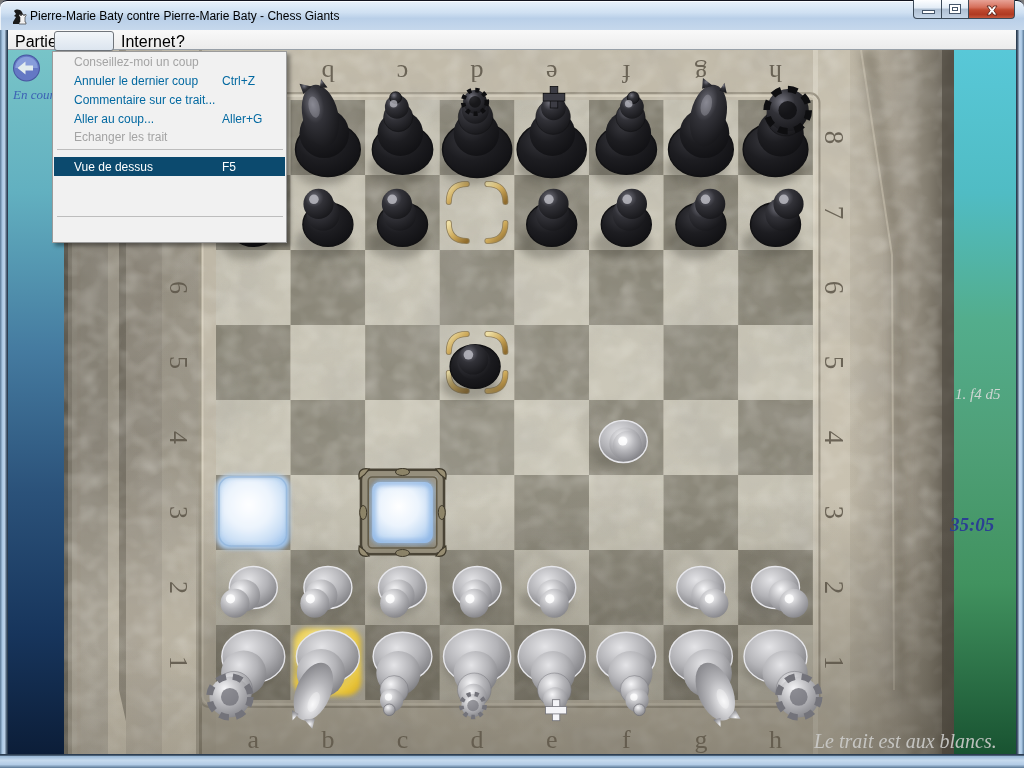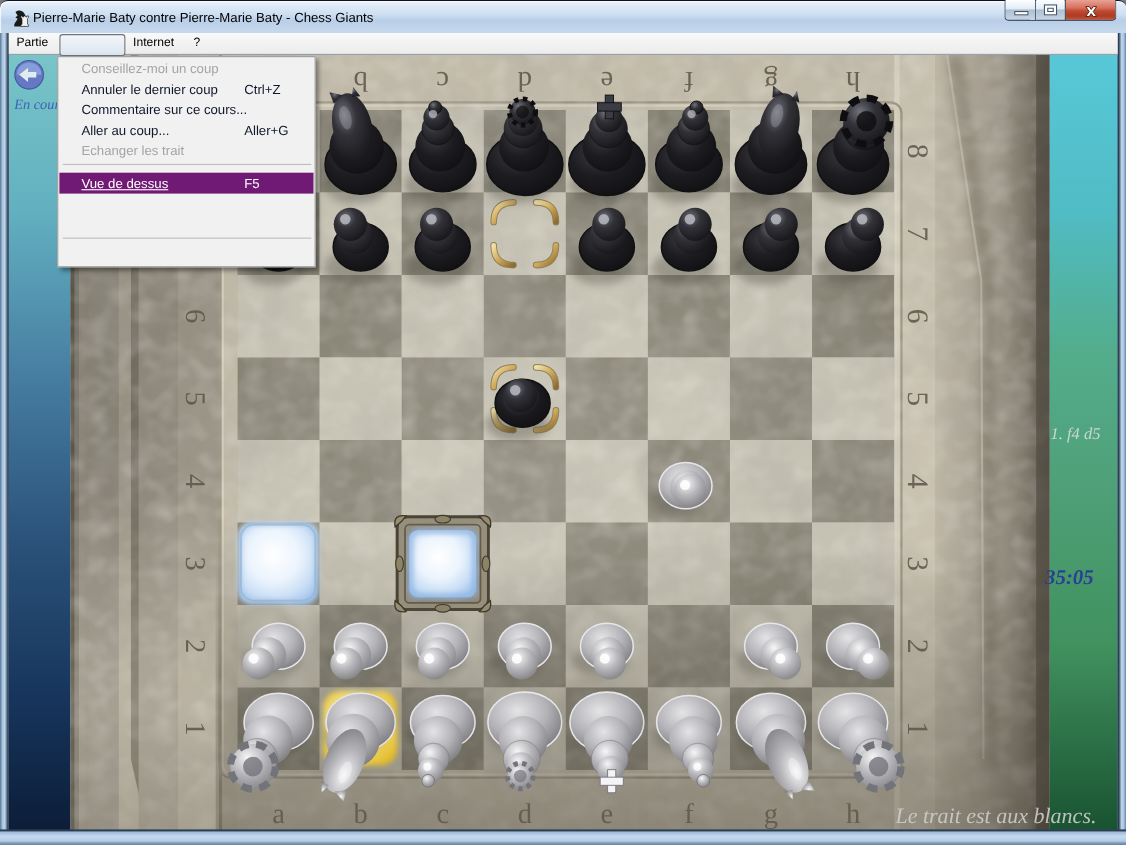--- a/index.html
+++ b/index.html
@@ -20,39 +20,39 @@
 #bclose { left:969px; width:46px; border-left:none; border-radius:0 0 4px 0;
   background:linear-gradient(#e8a296 0%,#d6705c 40%,#c04a30 55%,#b03a22 80%,#c4563c 100%); }
 #bmin div { position:absolute; left:8px; top:10px; width:13px; height:4px;
   background:#fff; border:1px solid #46566a; }
 #bmax div { position:absolute; left:7px; top:4px; width:12px; height:10px;
   background:#fff; border:1px solid #46566a;
   box-shadow:inset 0 0 0 2px #fff, inset 0 0 0 3px #46566a; }
 #bclose svg { position:absolute; left:14px; top:2.5px; }
 #mbar { position:absolute; left:8px; top:30px; width:1008px; height:20px;
   background:linear-gradient(#f9f9f9,#ececec); border-bottom:1px solid #98a0a8;
-  font-size:11px; color:#000; }
+  font-size:16px; color:#000; }
 .mt { position:absolute; top:3px; }
 #mEch { position:absolute; left:46px; top:1px; width:60px; height:18px;
   border:1px solid #70757b; border-radius:3px;
   background:linear-gradient(#f2f6fa,#dce5ef); text-align:left; padding-top:18px; }
 #scene { position:absolute; left:0; top:0; width:1024px; height:768px; }
 #lbord { position:absolute; left:0; top:30px; width:8px; height:732px;
   background:linear-gradient(90deg,#5a7895 0%,#a9c6e2 30%,#bed5ec 55%,#2c3e52 90%,#2c3e52 100%); }
 #rbord { position:absolute; left:1016px; top:30px; width:8px; height:732px;
   background:linear-gradient(90deg,#2c3e52 0%,#2c3e52 12%,#bed5ec 45%,#a9c6e2 70%,#5a7895 100%); }
 #bbord { position:absolute; left:0px; top:754px; width:1024px; height:14px;
   background:linear-gradient(#2c3e52 0%,#2c3e52 8%,#9dbbd8 18%,#c6daee 45%,#b3cce6 75%,#5a7895 100%); }
 #menu { position:absolute; left:52px; top:50.5px; width:235px; height:192.5px;
   background:#f1f1f1; border:1px solid #9b9b9b;
   box-shadow:3px 3px 4px rgba(0,0,0,0.4); font-size:12px; }
 .mi { position:absolute; left:1px; width:231px; height:18.8px; padding:2.5px 0 0 20px;
-  color:#0f172a; }
+  color:#0369a1; }
 .mi.gray { color:#a4a4a4; }
-.mi.hl { background:#701a75; color:#fff;text-decoration:underline; }
+.mi.hl { background:#0c4a6e; color:#fff; }
 .sc { position:absolute; left:168px; top:2.5px; }
 .msep { position:absolute; left:4px; width:226px; height:1px; background:#bdbdbd; }
 </style></head>
 <body>
 <div id="win"></div>
 <div id="scene">
     <svg width="1024" height="768" viewBox="0 0 1024 768" xmlns="http://www.w3.org/2000/svg" style="position:absolute;left:0;top:0">
 <defs>
  <linearGradient id="lbg" x1="0" y1="0" x2="0" y2="1">
   <stop offset="0" stop-color="#78c4c8"></stop>
@@ -569,19 +569,19 @@
   </div>
 <div id="mbar">
   <span class="mt" style="left:7px">Partie</span>
   <div id="mEch">Echiquier</div>
   <span class="mt" style="left:113px">Internet</span>
   <span class="mt" style="left:168px">?</span>
 </div>
 <div id="menu">
     <div class="mi gray" style="top:1.1px">Conseillez-moi un coup</div>
     <div class="mi " style="top:19.9px">Annuler le dernier coup<span class="sc">Ctrl+Z</span></div>
-    <div class="mi " style="top:38.7px">Commentaire sur ce cours...</div>
+    <div class="mi " style="top:38.7px">Commentaire sur ce trait...</div>
     <div class="mi " style="top:57.5px">Aller au coup...<span class="sc">Aller+G</span></div>
     <div class="mi gray" style="top:76.3px">Echanger les trait</div>
     <div class="msep" style="top:97.8px"></div>
     <div class="mi hl" style="top:105.7px">Vue de dessus<span class="sc">F5</span></div>
     <div class="msep" style="top:164.1px"></div>
   </div>
 
 </body></html>

